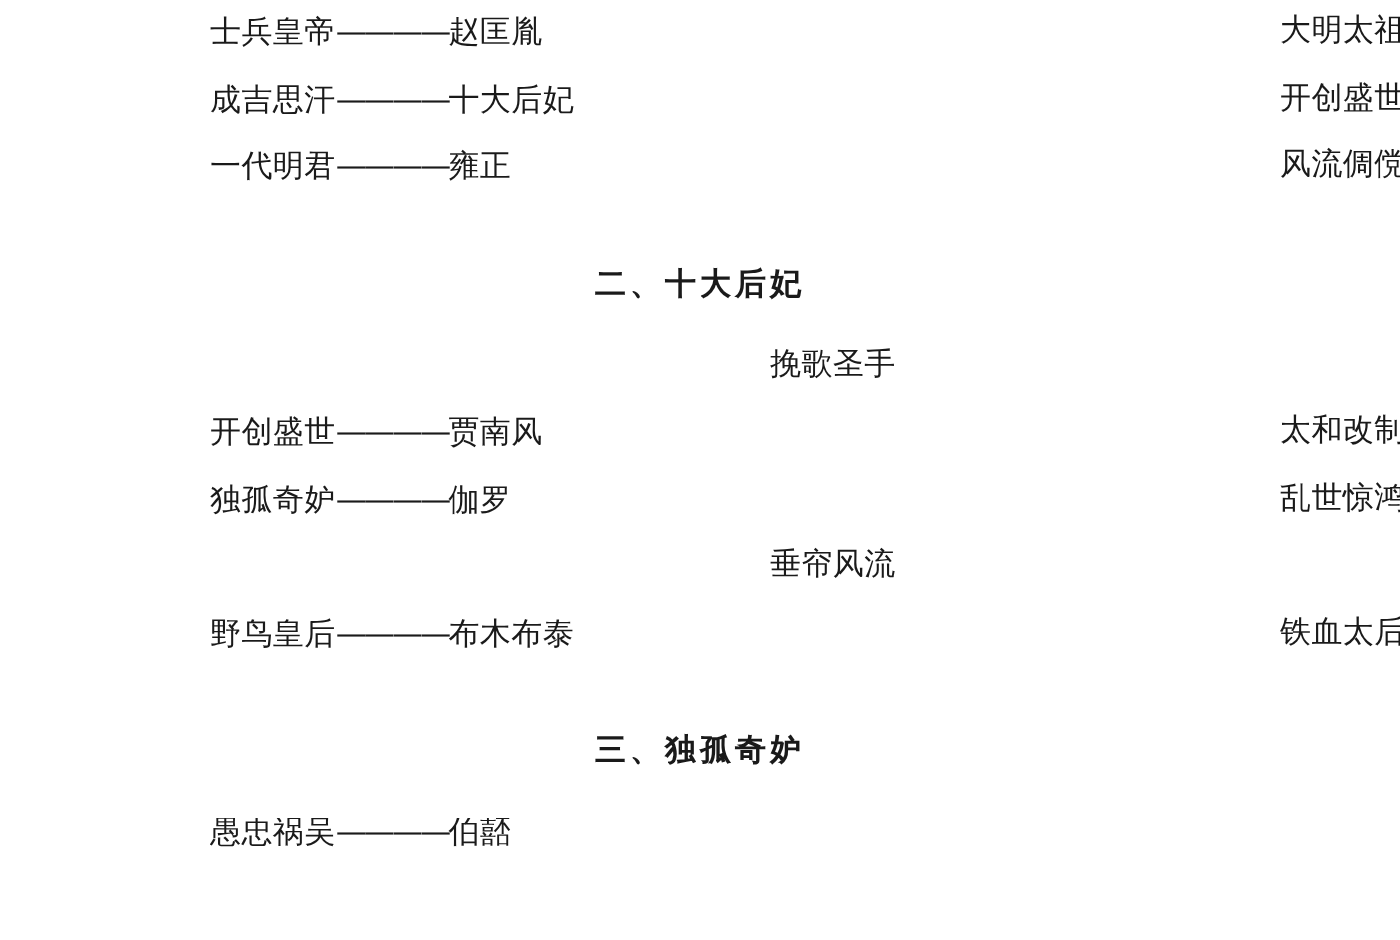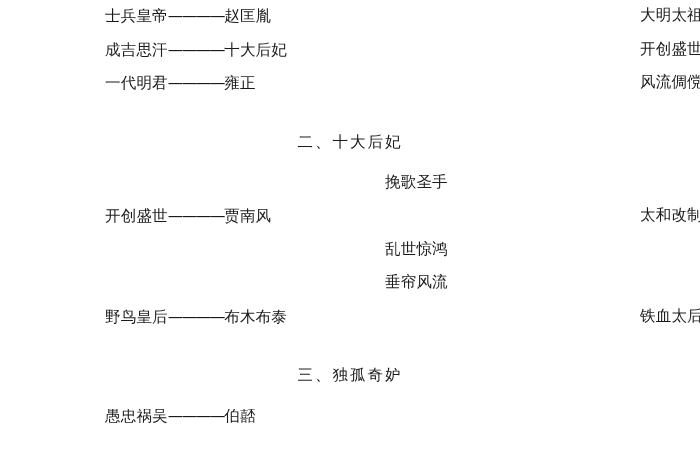--- a/index.html
+++ b/index.html
@@ -52,21 +52,21 @@
   .entry .dash {
     letter-spacing: -1.4px;
     font-size: 15.5px;
   }
   .list-block .row {
     margin-bottom: 18px;
   }
   .section-title {
     text-align: center;
     font-size: 15.5px;
-    font-weight: normal;
+    font-weight: bold;
     letter-spacing: 2px;
     margin: 0;
   }
   .spacer-top { height: 9px; }
   .gap-before-title { height: 22px; }
   .gap-after-title { height: 23px; }
   .partial-row .entry {
     overflow: hidden;
     text-align: right;
   }
@@ -144,20 +144,25 @@
         </div>
       </div>
       <div class="col right">
         <div class="entry">
           <span class="name">太和改制</span>
         </div>
       </div>
     </div>
 
     <div class="row">
+      <div class="col left">
+        <div class="entry">
+          <span class="name">独孤奇妒</span><span class="dash">————</span><span class="person">伽罗</span>
+        </div>
+      </div>
       <div class="col right">
         <div class="entry">
           <span class="name">乱世惊鸿</span>
         </div>
       </div>
     </div>
 
     <div class="row">
       <div class="col right">
         <div class="entry">

